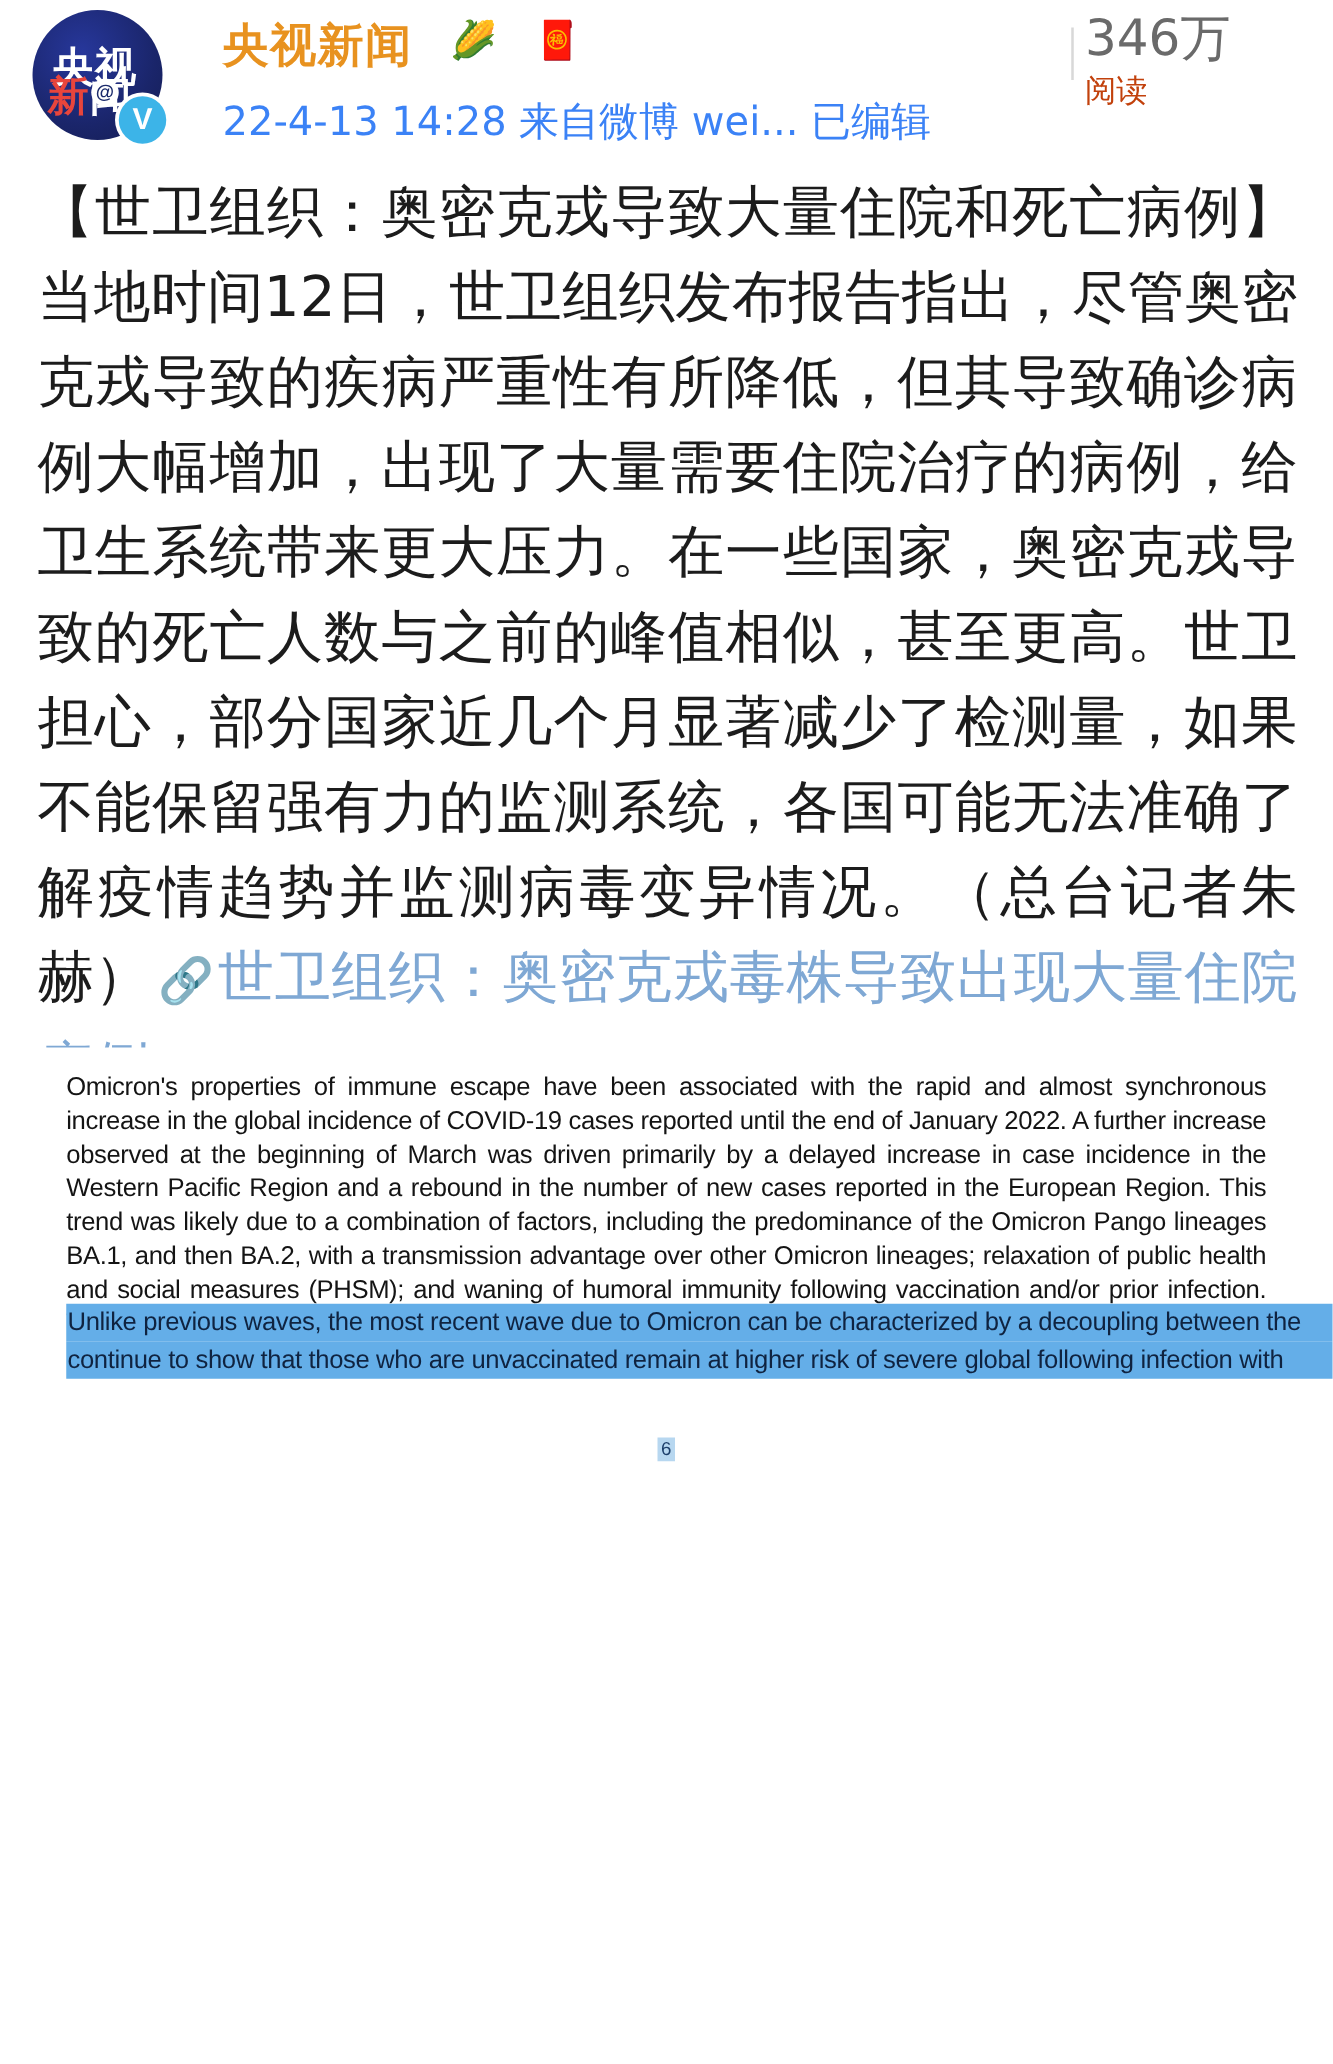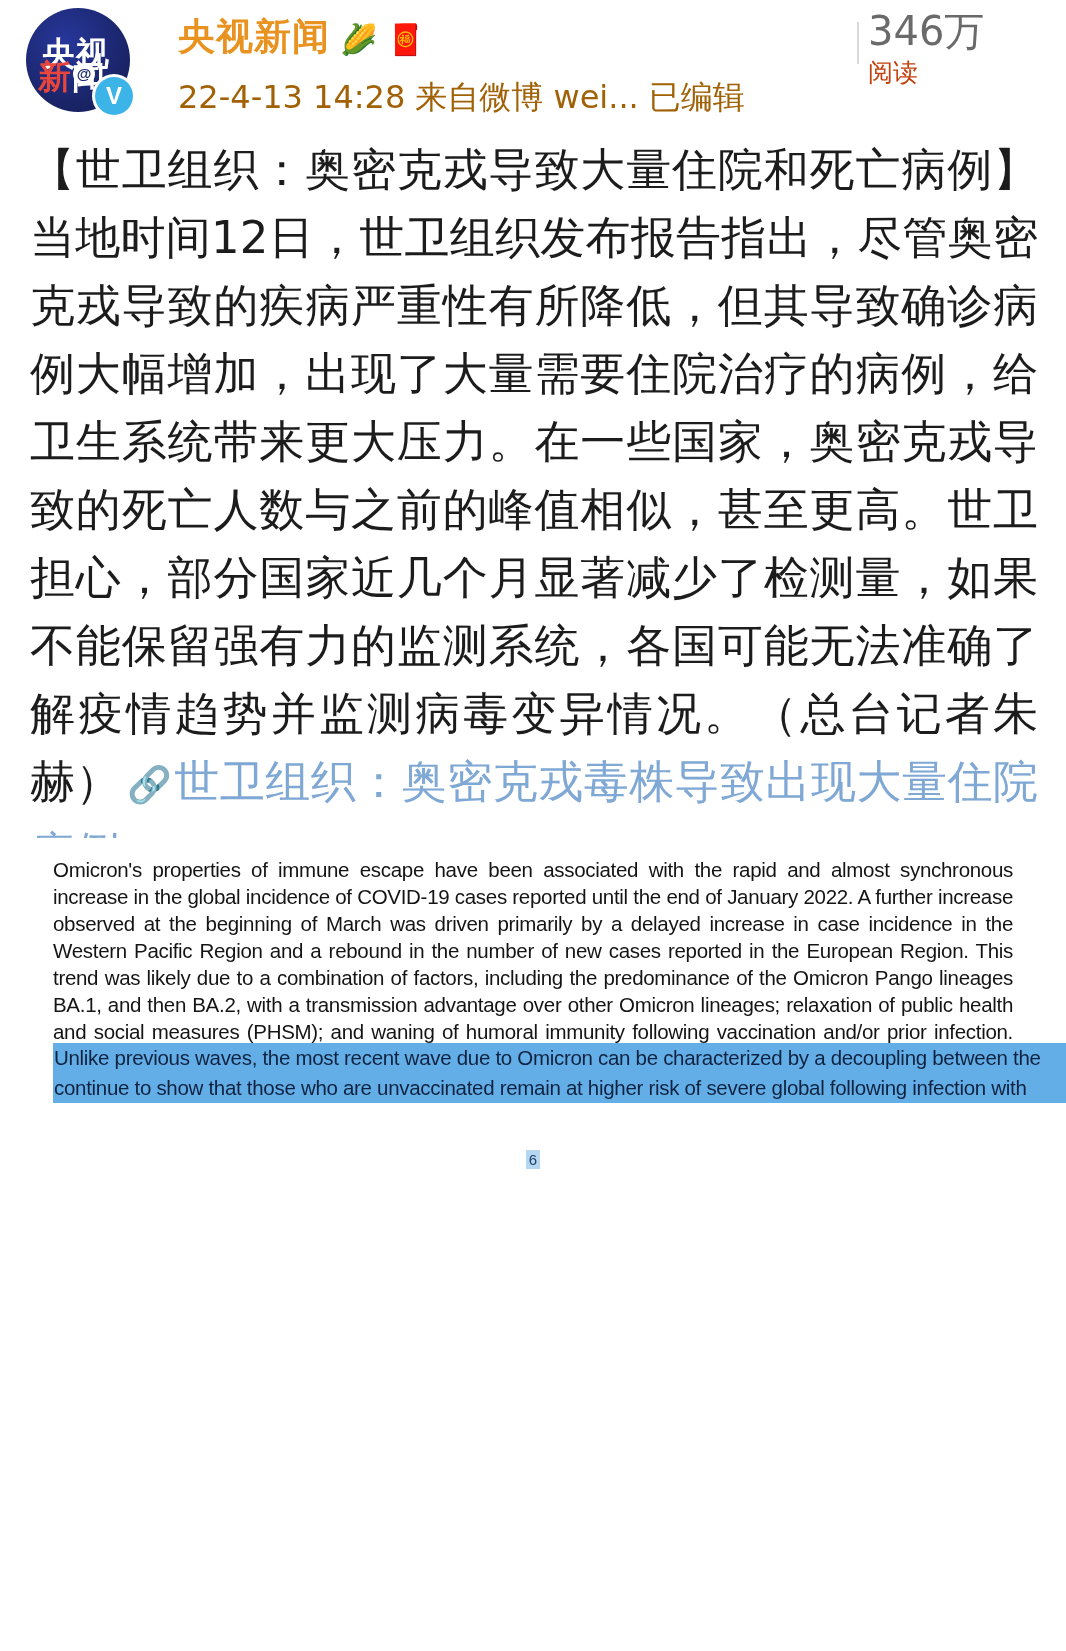--- a/index.html
+++ b/index.html
@@ -92,38 +92,38 @@
     align-items: center;
     justify-content: center;
     font-family: "Liberation Sans", sans-serif;
   }
 
   .username-row {
     position: absolute;
     left: 178px;
     top: 18px;
     display: flex;
-    align-items: flex-end;
-    gap: 10px;
+    align-items: flex-start;
+    gap: 30px;
   }
   .username {
     color: #e8921f;
     font-size: 37px;
     font-weight: bold;
     letter-spacing: 1px;
     font-family: "DejaVu Sans", sans-serif;
     line-height: 1;
   }
   .emoji { font-size: 30px; line-height: 1; }
 
   .meta-row {
     position: absolute;
     left: 178px;
     top: 76px;
-    color: #a16207;
+    color: #3b82f6;
     font-size: 32px;
     letter-spacing: 0px;
     font-family: "DejaVu Sans", sans-serif;
     white-space: nowrap;
   }
   .meta-row .sep { display: inline-block; width: 10px; }
 
   .reads-block {
     position: absolute;
     right: 48px;

